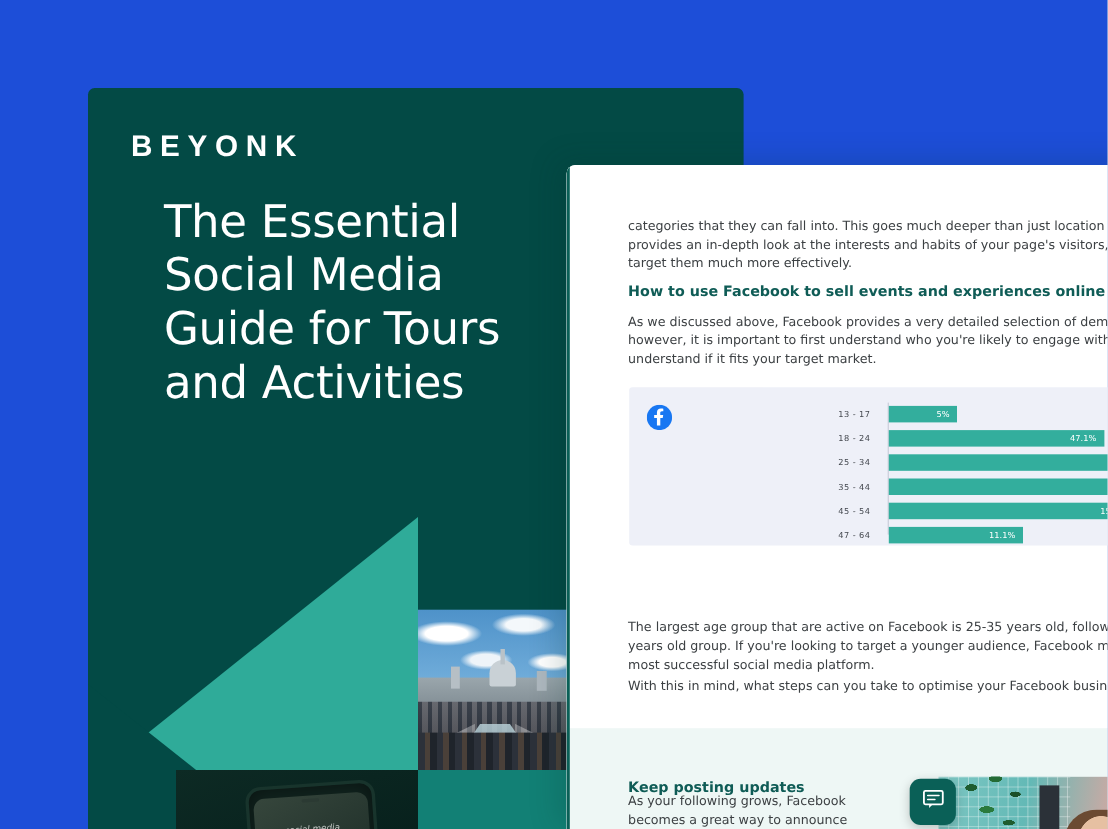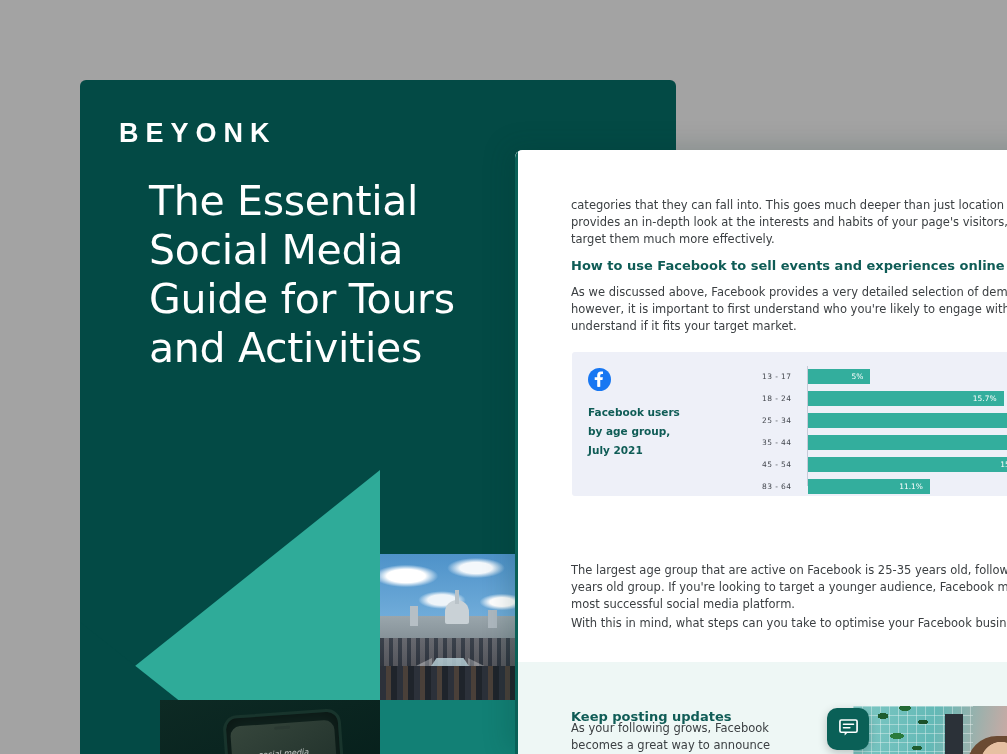--- a/index.html
+++ b/index.html
@@ -2,21 +2,21 @@
 <html><head>
 <meta charset="utf-8">
 <style>
   * { box-sizing: border-box; margin: 0; padding: 0; }
   html, body {
     width: 1007px; height: 754px;
     overflow: hidden;
     background: #eef7f5;
     font-family: "Liberation Sans", sans-serif;
   }
-  .stage { position: relative; width: 1007px; height: 754px; background: #a3a3a3; overflow: hidden; }
+  .stage { position: relative; width: 1007px; height: 754px; background: #1d4ed8; overflow: hidden; }
 
   
   .cover {
     position: absolute; left: 80px; top: 80px;
     width: 596px; height: 700px;
     background: #034a45;
     border-radius: 6px 6px 0 0;
     overflow: hidden;
   }
   .brand {
@@ -289,57 +289,52 @@
 
       <p class="p blk-b">As we discussed above, Facebook provides a very detailed selection of demographics to target, however, it is important to first understand who you're likely to engage with on Facebook, and understand if it fits your target market.</p>
 
       <div class="chart-card">
         <span class="fb-badge">
           <svg width="23" height="23" viewBox="0 0 24 24">
             <circle cx="12" cy="12" r="12" fill="#1877f2"></circle>
             <path d="M15.1 12.6l.45-2.9h-2.8V7.8c0-.8.39-1.58 1.64-1.58h1.27V3.75s-1.15-.2-2.25-.2c-2.3 0-3.8 1.39-3.8 3.92V9.7H6.99v2.9h2.62v7.02a10.4 10.4 0 0 0 3.2 0V12.6z" fill="#ffffff"></path>
           </svg>
         </span>
-        <div class="fb-cap">
-          <div>Facebook users</div>
-          <div>by age group,</div>
-          <div>July 2021</div>
-        </div>
 
         <div class="plot">
           <div class="axis"></div>
           <div id="bars">
               <div class="row" style="top: 3px;">
                 <div class="cat">13 - 17</div>
                 <div class="bar" style="width: 62.3077px;">
                   <span class="val">5%</span>
                 </div>
               </div>
               <div class="row" style="top: 25px;">
                 <div class="cat">18 - 24</div>
                 <div class="bar" style="width: 195.646px;">
-                  <span class="val">15.7%</span>
+                  <span class="val">47.1%</span>
                 </div>
               </div>
               <div class="row" style="top: 47px;">
                 <div class="cat">25 - 34</div>
                 <div class="bar" style="width: 314.031px;"></div>
               </div>
               <div class="row" style="top: 69px;">
                 <div class="cat">35 - 44</div>
                 <div class="bar" style="width: 230.538px;"></div>
               </div>
               <div class="row" style="top: 91px;">
                 <div class="cat">45 - 54</div>
                 <div class="bar" style="width: 223px;">
                   <span class="val">15.2%</span>
                 </div>
               </div>
               <div class="row" style="top: 113px;">
-                <div class="cat">83 - 64</div>
+                <div class="cat">47 - 64</div>
                 <div class="bar" style="width: 122px; align-items: center;">
                   <span class="val">11.1%</span>
                 </div>
               </div>
             </div>
         </div>
       </div>
 
       <p class="p blk-c">The largest age group that are active on Facebook is 25-35 years old, followed by the 35-44 years old group. If you're looking to target a younger audience, Facebook might not be your most successful social media platform.</p>
       <p class="p blk-d">With this in mind, what steps can you take to optimise your Facebook business page?</p>

